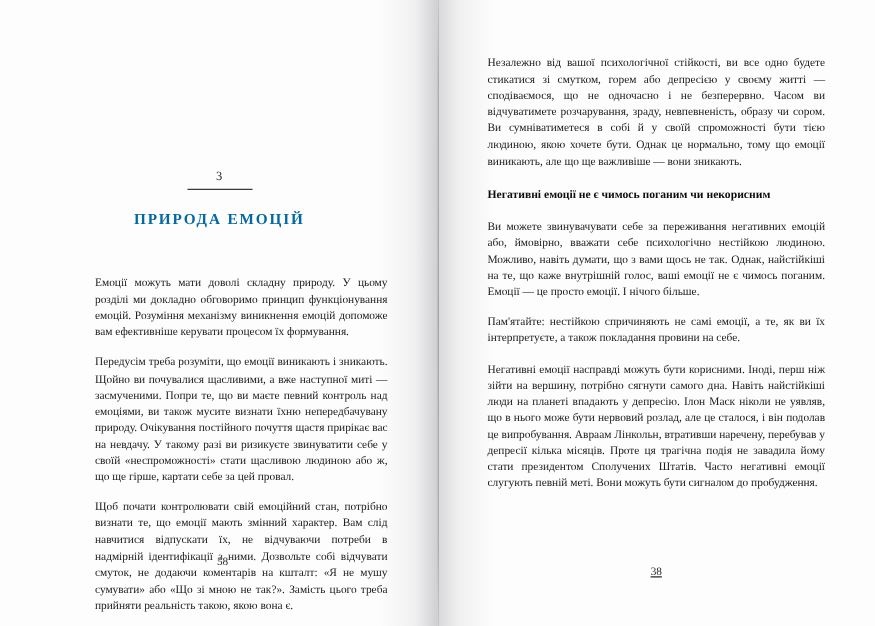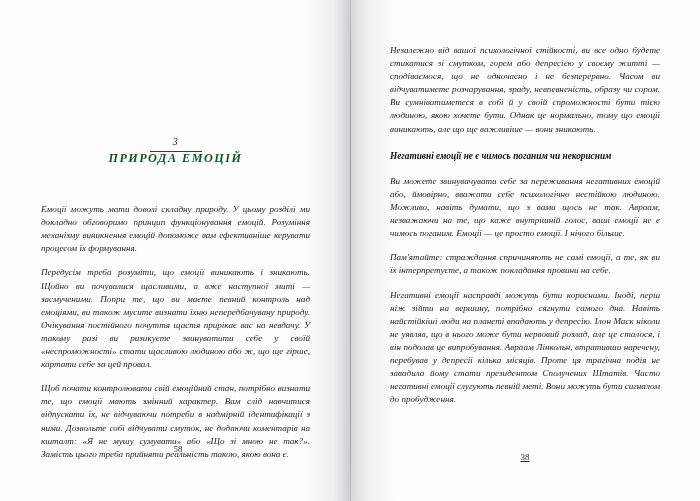--- a/index.html
+++ b/index.html
@@ -60,21 +60,20 @@
 
   
   .text-column {
     position: absolute;
     top: 0;
     font-size: 9.1px;
     line-height: 13.1px;
     text-align: justify;
     text-justify: inter-word;
     hyphens: manual;
-    font-style: italic;
   }
   .column-left  { left: 41px;  width: 269px; }
   .column-right { left: 390px; width: 270px; }
 
   .chapter-head {
     text-align: center;
     margin-top: 136px;
   }
   .chapter-number {
     font-size: 10px;
@@ -82,27 +81,28 @@
     letter-spacing: 0.4px;
     color: #232323;
   }
   .chapter-rule {
     width: 52px;
     height: 1px;
     background: #3a3a3a;
     margin: 3px auto 0 auto;
   }
   .chapter-title {
+    margin-top: 17px;
     font-size: 12.2px;
     font-weight: bold;
     letter-spacing: 1.5px;
-    color: #14532d;
+    color: #0369a1;
   }
 
-  .body-start { margin-top: 38px; }
+  .body-start { margin-top: 38px; margin-left: 35px; }
 
   p.para {
     margin: 0 0 11px 0;
   }
   p.para:last-child { margin-bottom: 0; }
 
   .subhead {
     font-size: 9.3px;
     line-height: 13.2px;
     font-weight: bold;
@@ -146,20 +146,20 @@
   </div>
 
   <div class="page-number page-number-left">58</div>
 
   <div class="text-column column-right" style="top:44px;">
 
     <p class="para">Незалежно від вашої психологічної стійкості, ви все одно будете стикатися зі смутком, горем або депресією у своєму житті — сподіваємося, що не одночасно і не безперервно. Часом ви відчуватимете розчарування, зраду, невпевненість, образу чи сором. Ви сумніватиметеся в собі й у своїй спроможності бути тією людиною, якою хочете бути. Однак це нормально, тому що емоції виникають, але що ще важливіше — вони зникають.</p>
 
     <div class="subhead">Негативні емоції не є чимось поганим чи некорисним</div>
 
-    <p class="para">Ви можете звинувачувати себе за переживання негативних емоцій або, ймовірно, вважати себе психологічно нестійкою людиною. Можливо, навіть думати, що з вами щось не так. Авраам, незважаючи на те, що каже внутрішній голос, ваші емоції не є чимось поганим. Емоції — це просто емоції. І нічого більше.</p>
-    <p class="para">Пам'ятайте: страждання спричиняють не самі емоції, а те, як ви їх інтерпретуєте, а також покладання провини на себе.</p>
+    <p class="para">Ви можете звинувачувати себе за переживання негативних емоцій або, ймовірно, вважати себе психологічно нестійкою людиною. Можливо, навіть думати, що з вами щось не так. Однак, найстійкіші на те, що каже внутрішній голос, ваші емоції не є чимось поганим. Емоції — це просто емоції. І нічого більше.</p>
+    <p class="para">Пам'ятайте: нестійкою спричиняють не самі емоції, а те, як ви їх інтерпретуєте, а також покладання провини на себе.</p>
     <p class="para">Негативні емоції насправді можуть бути корисними. Іноді, перш ніж зійти на вершину, потрібно сягнути самого дна. Навіть найстійкіші люди на планеті впадають у депресію. Ілон Маск ніколи не уявляв, що в нього може бути нервовий розлад, але це сталося, і він подолав це випробування. Авраам Лінкольн, втративши наречену, перебував у депресії кілька місяців. Проте ця трагічна подія не завадила йому стати президентом Сполучених Штатів. Часто негативні емоції слугують певній меті. Вони можуть бути сигналом до пробудження.</p>
   </div>
 
   <div class="page-number page-number-right">38</div>
 
 </div>
 
 </body></html>

